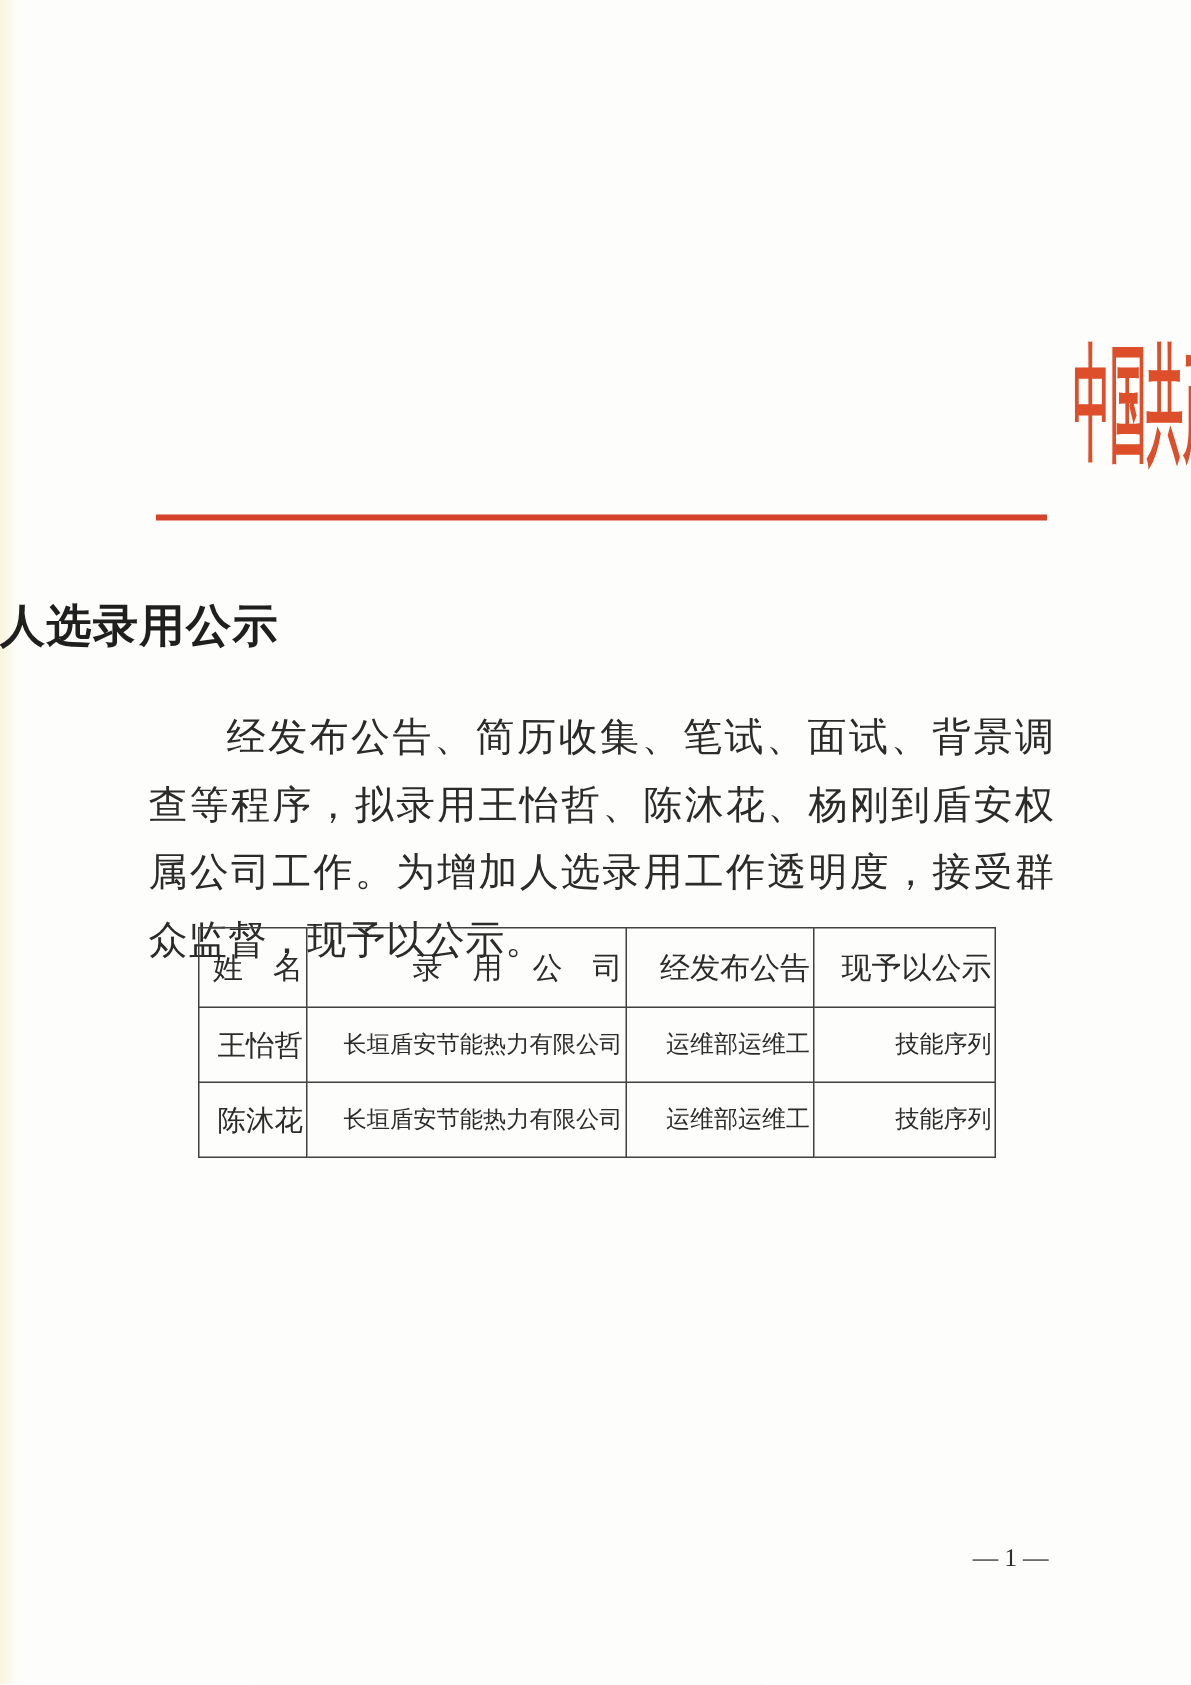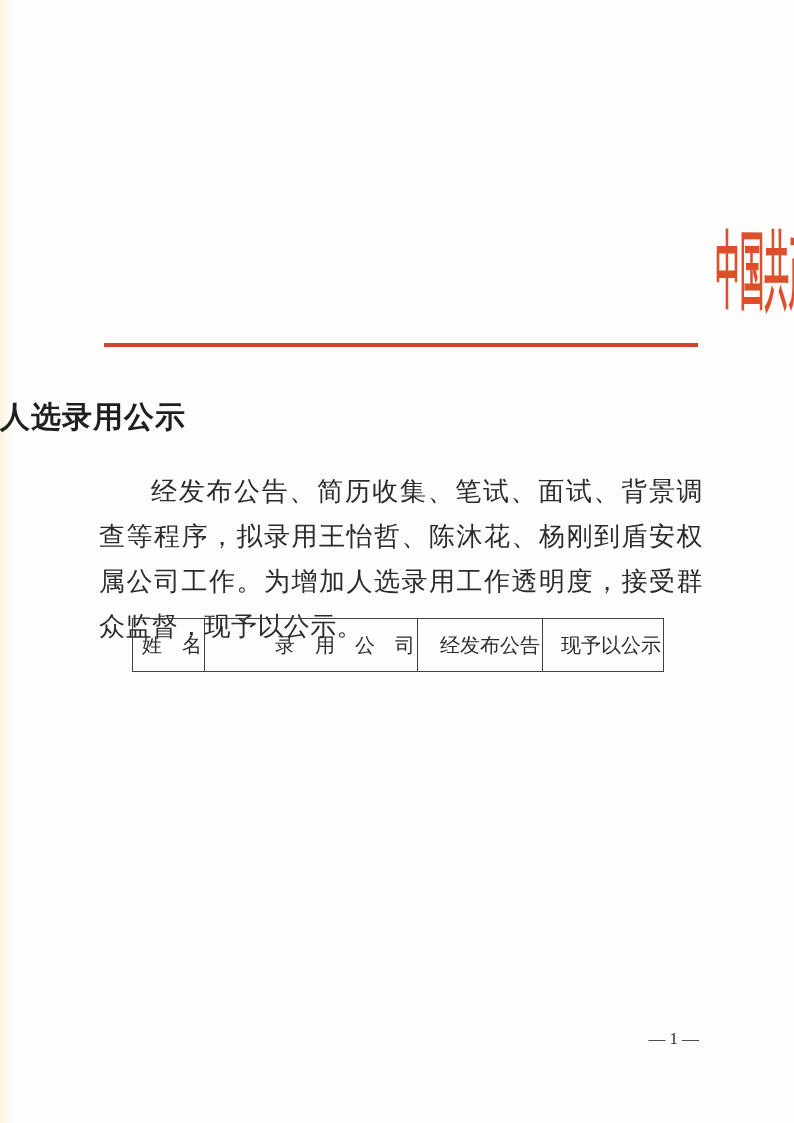--- a/index.html
+++ b/index.html
@@ -127,19 +127,31 @@
       <col style="width:125px">
       <col style="width:121px">
     </colgroup>
     <tbody>
       <tr class="head-row">
         <td>姓　名</td>
         <td>录　用　公　司</td>
         <td>经发布公告</td>
         <td>现予以公示</td>
       </tr>
+      <tr class="data-row">
+        <td class="cell-name">王怡哲</td>
+        <td class="cell-company">长垣盾安节能热力有限公司</td>
+        <td class="cell-dept">运维部运维工</td>
+        <td class="cell-seq">技能序列</td>
+      </tr>
+      <tr class="data-row">
+        <td class="cell-name">陈沐花</td>
+        <td class="cell-company">长垣盾安节能热力有限公司</td>
+        <td class="cell-dept">运维部运维工</td>
+        <td class="cell-seq">技能序列</td>
+      </tr>
     </tbody>
   </table>
 
 
   <div class="page-number">—1—</div>
 
 </div>
 
 </body></html>

